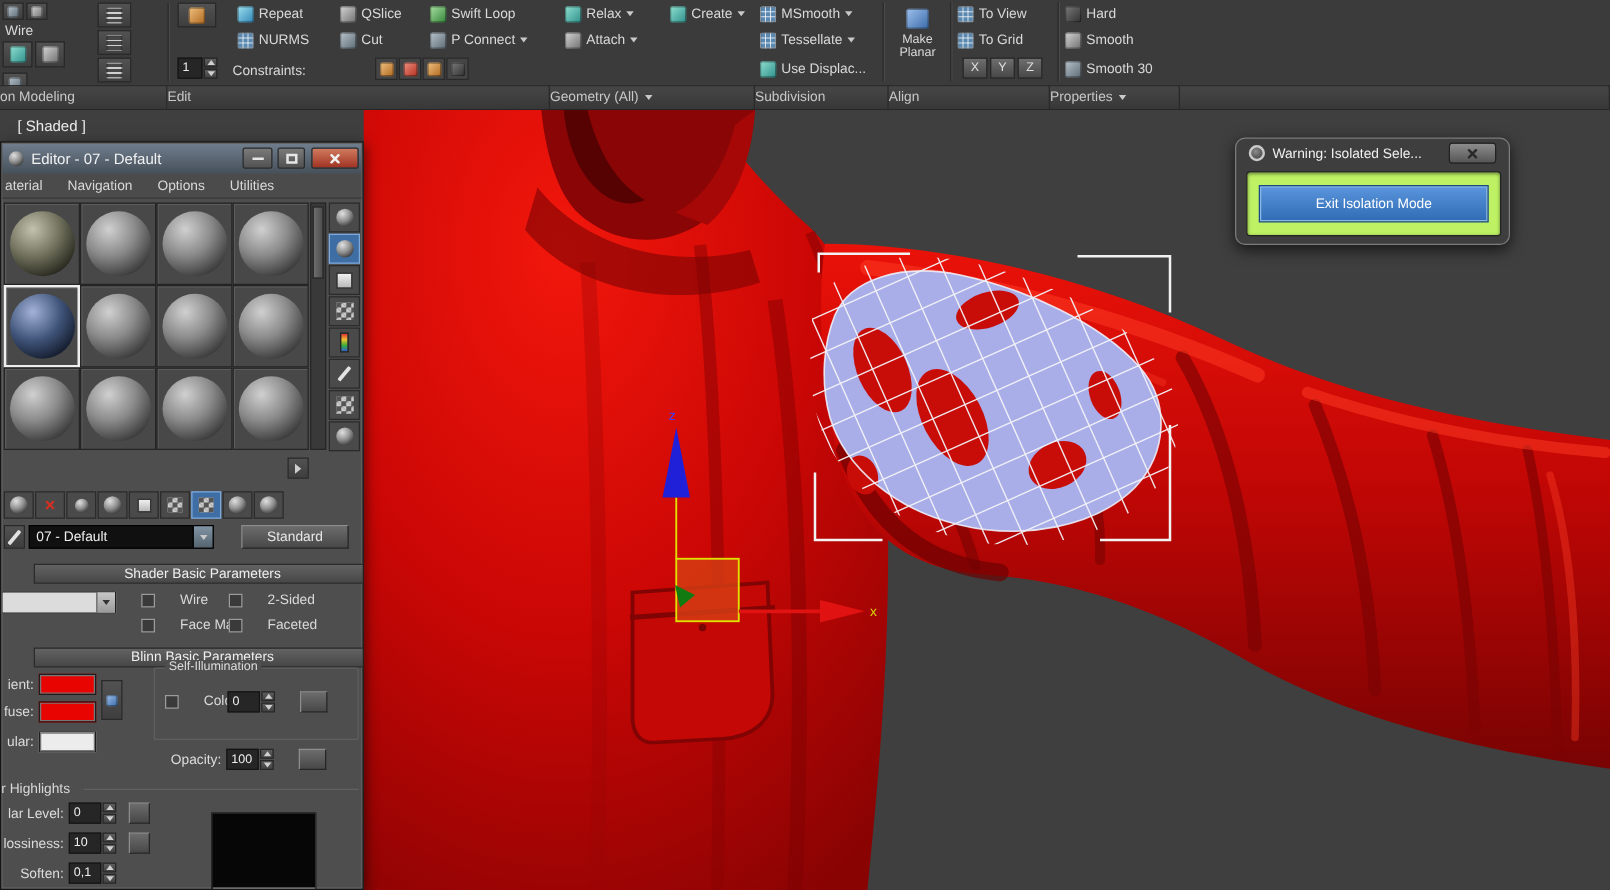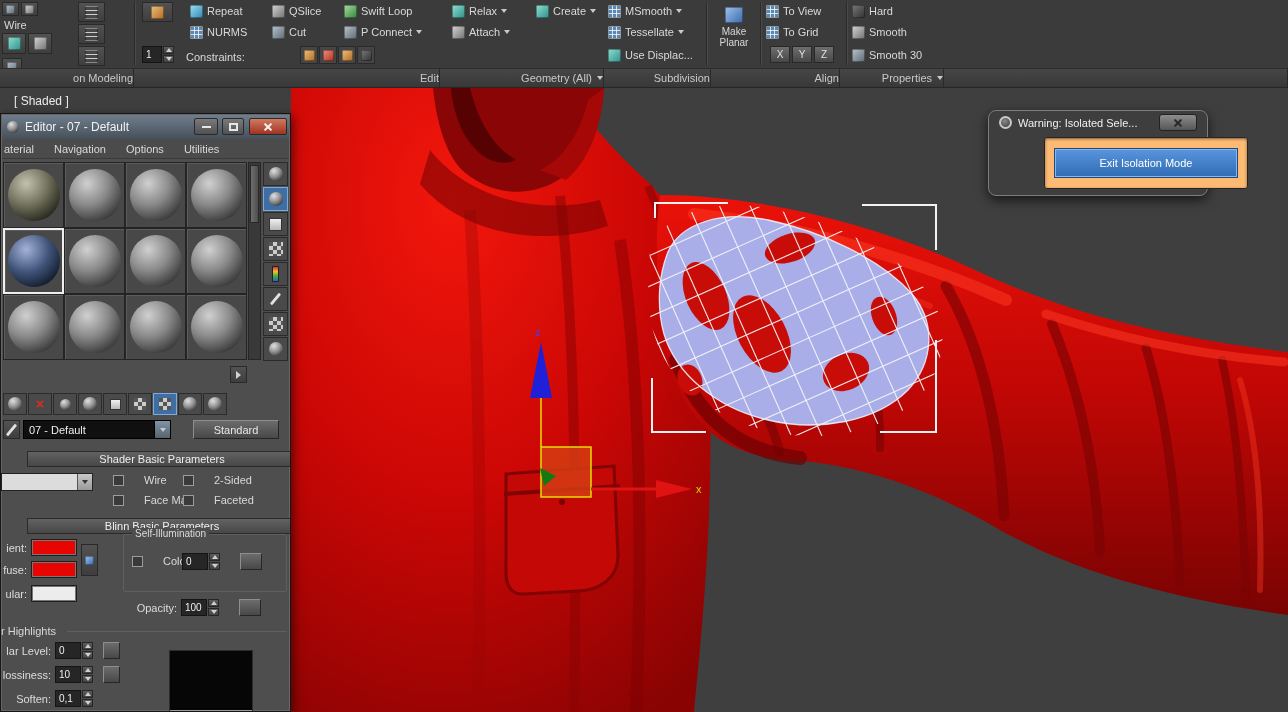--- a/index.html
+++ b/index.html
@@ -31,21 +31,21 @@
                background-size:4px 4px; }
   .ic-lines  { background-color:#474747;
                background-image:repeating-linear-gradient(to bottom,#cfcfcf 0 1px, transparent 1px 4px); }
   .tri-dn { width:0; height:0; border-left:3.5px solid transparent; border-right:3.5px solid transparent; border-top:4px solid #c9c9c9; }
   .tri-rt { width:0; height:0; border-top:4px solid transparent; border-bottom:4px solid transparent; border-left:5px solid #d0d0d0; }
   .sup { width:0; height:0; border-left:3px solid transparent; border-right:3px solid transparent; border-bottom:4px solid #d0d0d0; }
   .sdn { width:0; height:0; border-left:3px solid transparent; border-right:3px solid transparent; border-top:4px solid #d0d0d0; }
   .vsep { position:absolute; top:2px; height:63px; width:1px; background:#2a2a2a; box-shadow:1px 0 0 #4b4b4b; }
   .sect { position:absolute; top:68px; height:19px; background:linear-gradient(#464646,#383838);
           border-top:1px solid #2d2d2d; border-right:1px solid #292929; color:#c8c8c8;
-          display:flex; align-items:center; justify-content:flex-end; gap:5px; }
+          display:flex; align-items:center; justify-content:flex-start; gap:5px; }
   .xyz { position:absolute; width:20px; height:17px; background:linear-gradient(#6e6e6e,#474747);
          border:1px solid #282828; color:#e0e0e0; font-size:10px;
          display:flex; align-items:center; justify-content:center; }
   .mp { position:absolute; left:712px; top:2px; width:44px; height:63px; color:#d9d9d9;
         display:flex; flex-direction:column; align-items:center; padding-top:5px; gap:3px;
         font-size:10px; text-align:center; line-height:11px; }
   .cbtn { position:absolute; width:18px; height:18px; background:#454545; border:1px solid #292929;
           display:flex; align-items:center; justify-content:center; }
   .cbtn .ic { width:11px; height:11px; }
 
@@ -138,23 +138,23 @@
   
   .warn { position:absolute; left:988px; top:110px; width:220px; height:86px; background:#3e3e3e;
           border:1px solid #7c7c7c; border-radius:8px; box-shadow:0 4px 12px rgba(0,0,0,.65); z-index:30; }
   .warn .wt { position:absolute; left:10px; top:5px; display:flex; align-items:center; gap:6px;
               color:#f0f0f0; font-size:11px; }
   .wicon { width:13px; height:13px; border-radius:50%; border:2px solid #c9c9c9;
            background:radial-gradient(circle at 40% 35%, #8a8a8a, #3a3a3a); }
   .warnclose { position:absolute; right:10px; top:3px; width:38px; height:17px; border-radius:3px;
                background:linear-gradient(#8d8d8d,#565656); border:1px solid #222;
                display:flex; align-items:center; justify-content:center; }
-  .warnbody { position:absolute; left:8px; top:26px; width:204px; height:52px; background:#fdba74;
+  .warnbody { position:absolute; left:8px; top:26px; width:204px; height:52px; background:#bef264;
               border:1px solid #242424; box-shadow:inset 0 1px 3px rgba(0,0,0,.5); border-radius:3px;
-              display:flex; align-items:center; justify-content:center;margin-left:47px; }
+              display:flex; align-items:center; justify-content:center; }
   .exitbtn { width:184px; height:30px; background:linear-gradient(#5a95dd,#2f6cb4);
              border:1px solid #1a4a85; box-shadow:inset 0 0 0 1px #8ab6e8; color:#fff;
              display:flex; align-items:center; justify-content:center; font-size:11px; }
 </style>
 </head>
 <body>
 
 <div class="screen">
 
   <div class="viewport">

